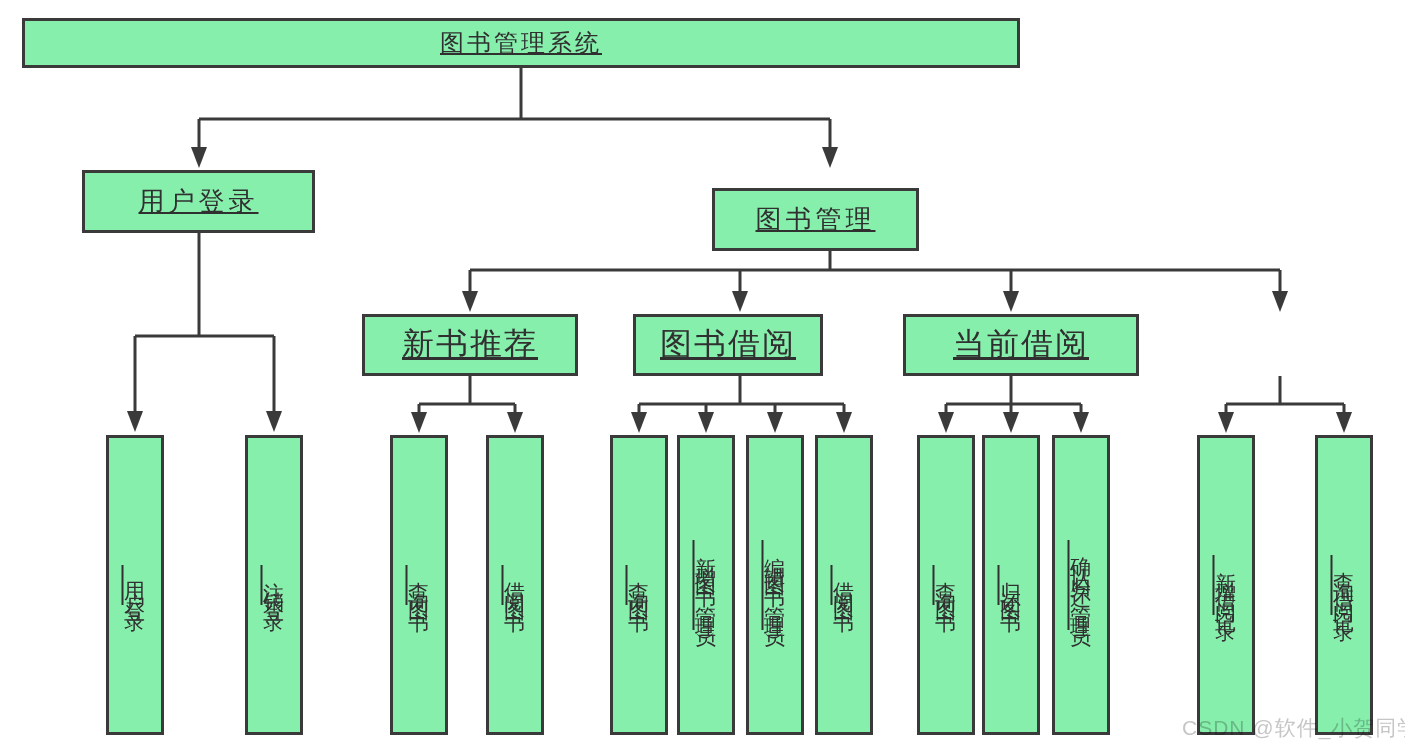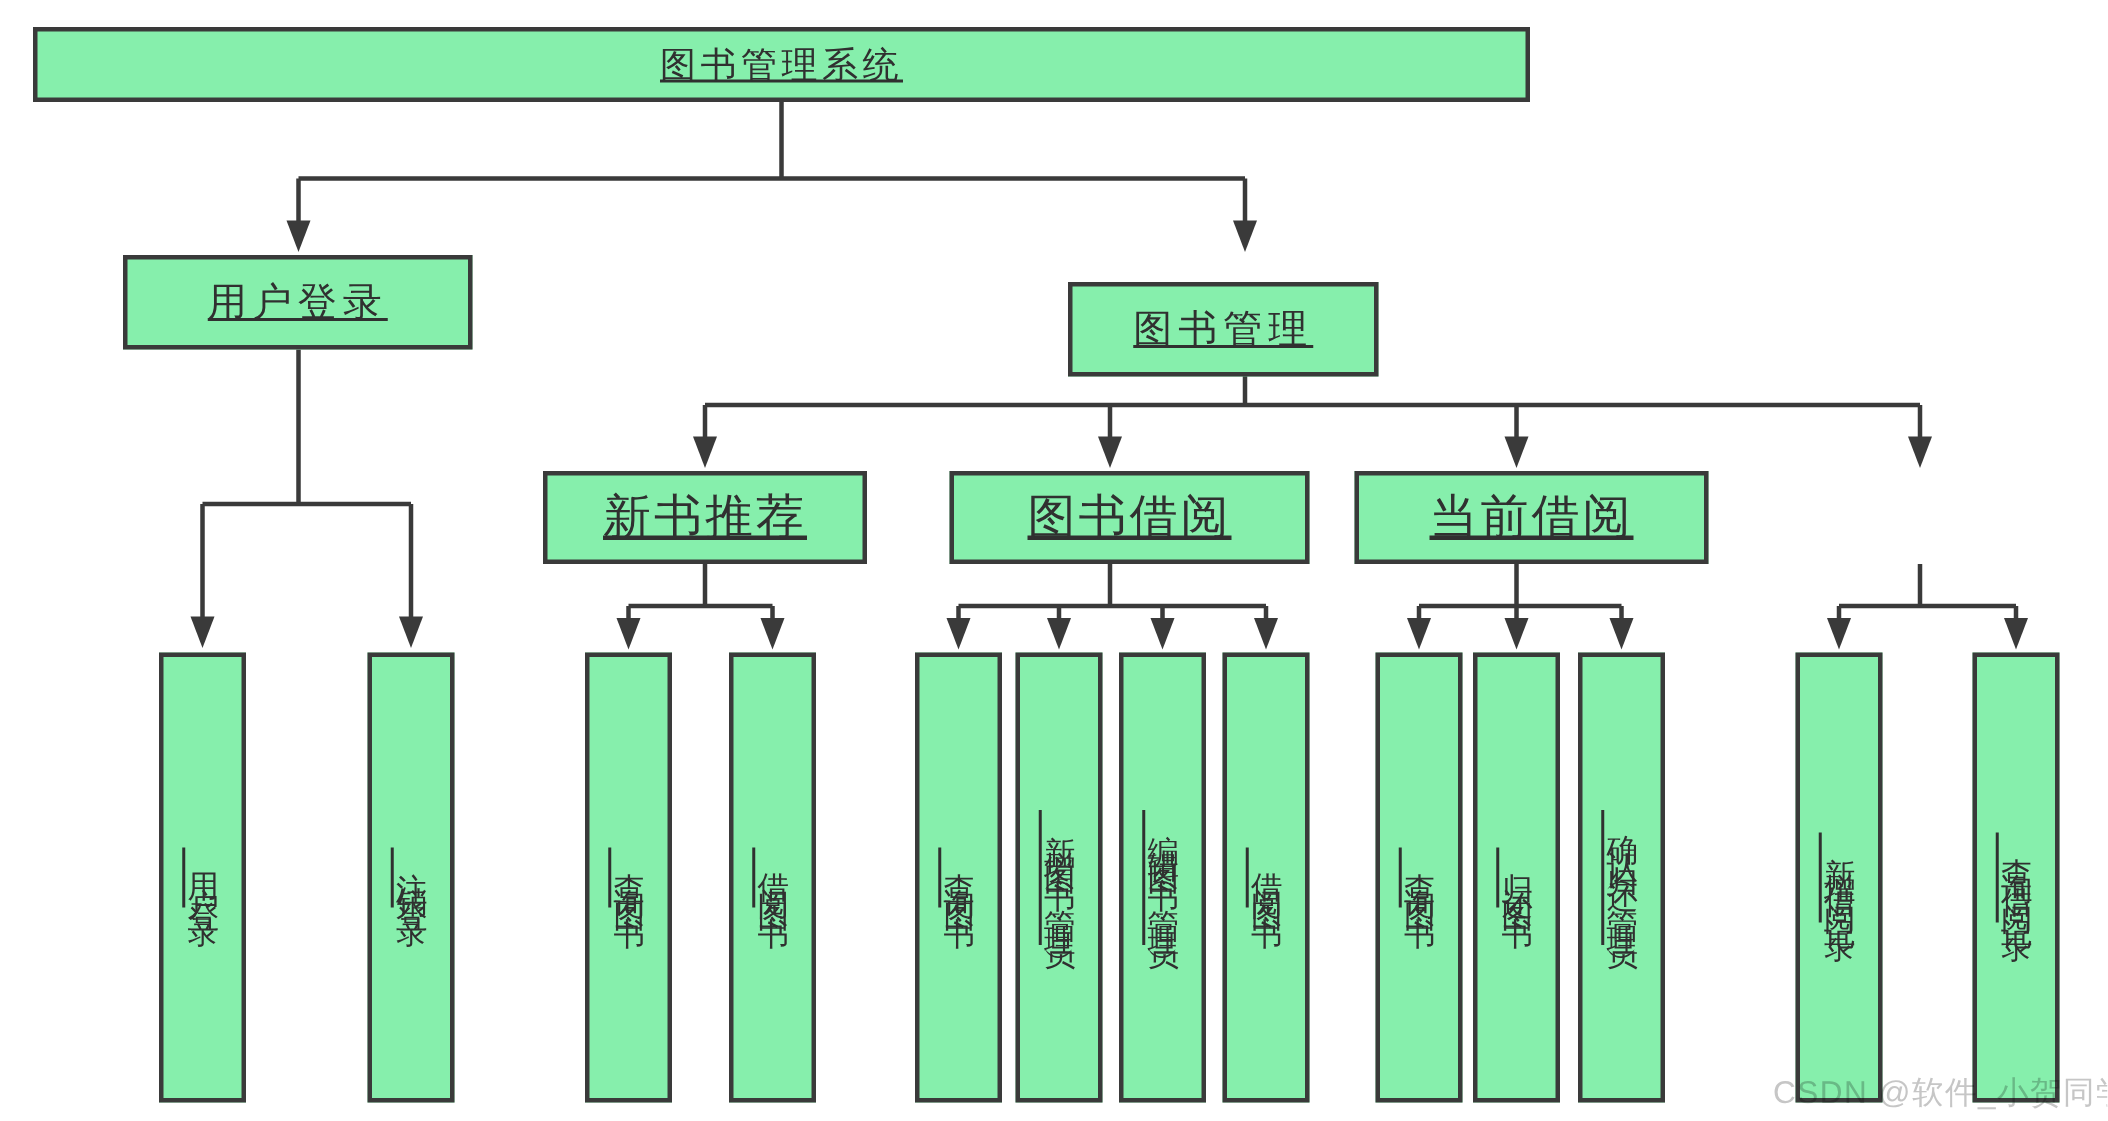--- a/index.html
+++ b/index.html
@@ -117,21 +117,21 @@
   <div class="node branch" style="left:82px; top:170px; width:233px; height:63px;">
     <span class="label">用户登录</span>
   </div>
   <div class="node branch" style="left:712px; top:188px; width:207px; height:63px;">
     <span class="label">图书管理</span>
   </div>
 
   <div class="node section" style="left:362px; top:314px; width:216px; height:62px;">
     <span class="label">新书推荐</span>
   </div>
-  <div class="node section" style="left:633px; top:314px; width:240px; height:62px;">
+  <div class="node section" style="left:633px; top:314px; width:190px; height:62px;">
     <span class="label">图书借阅</span>
   </div>
   <div class="node section" style="left:903px; top:314px; width:236px; height:62px;">
     <span class="label">当前借阅</span>
   </div>
 
   <div class="node leaf" style="left:106px; top:435px; width:58px; height:300px;">
     <span class="label">用户登录</span>
   </div>
   <div class="node leaf" style="left:245px; top:435px; width:58px; height:300px;">

